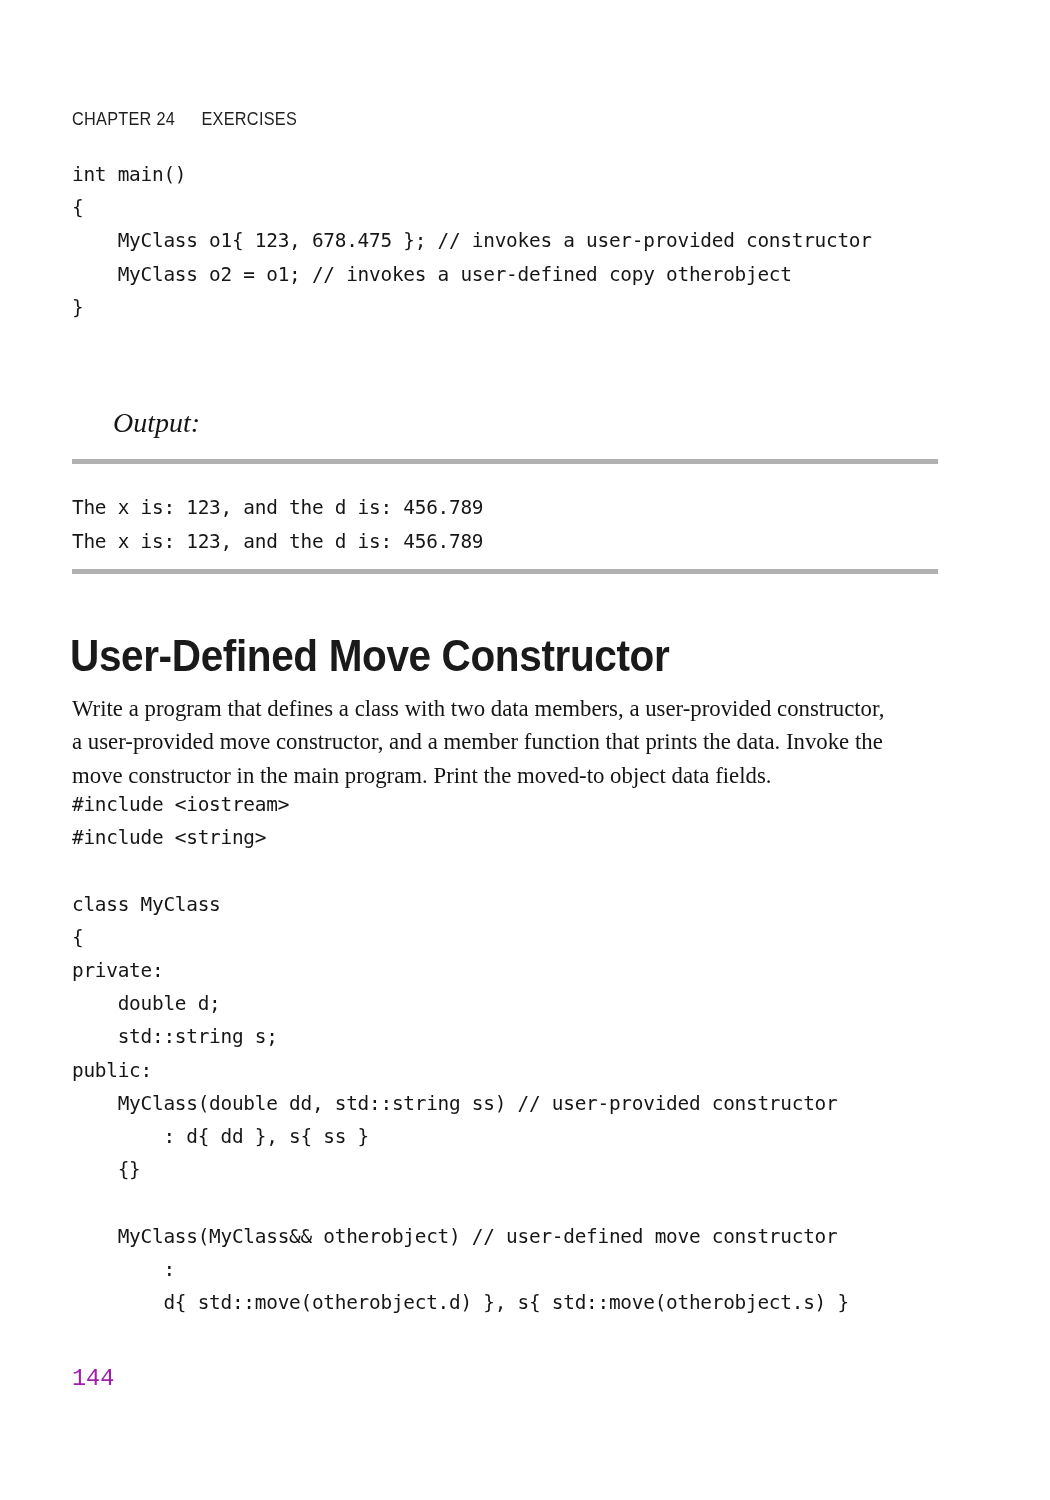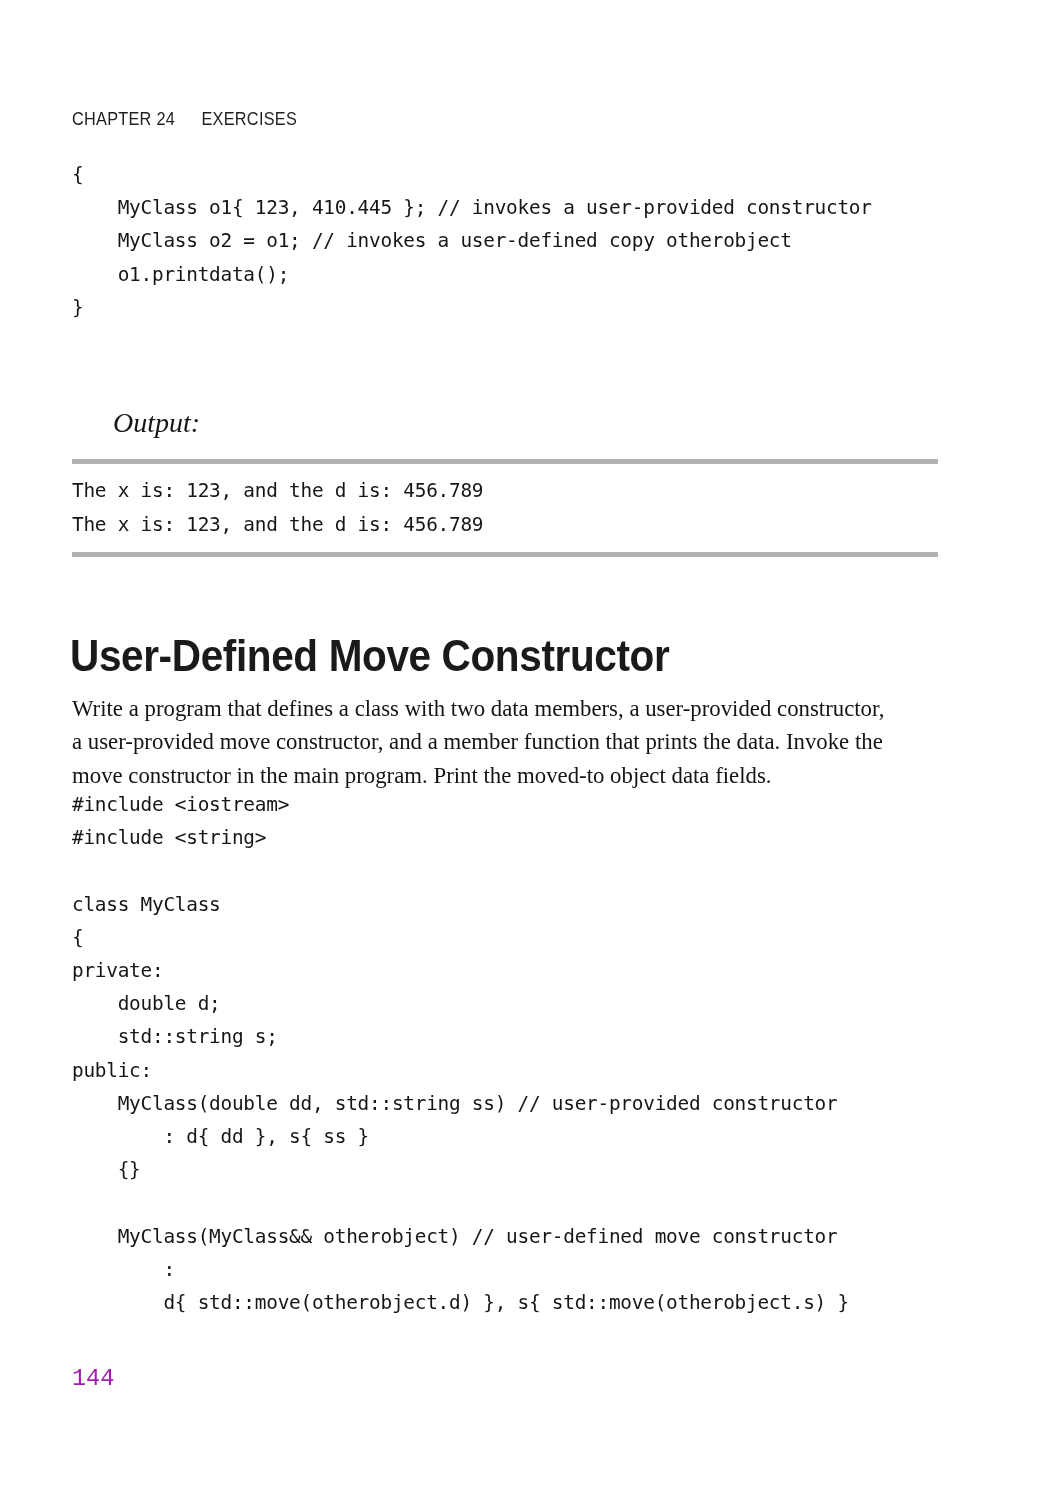--- a/index.html
+++ b/index.html
@@ -84,20 +84,21 @@
   }
   .rule-bottom { margin-top: 0; }
   .output-lines {
     font-family: "DejaVu Sans Mono", "Liberation Mono", monospace;
     font-size: 19.4px;
     line-height: 33.5px;
     color: #161616;
     white-space: pre;
     letter-spacing: -0.25px;
     padding: 10px 0 11px 0;
+    margin-top: 17px;
   }
 
   
   .section-heading {
     position: absolute;
     left: 70px;
     top: 600px;
     font-family: "Liberation Sans", sans-serif;
     font-weight: bold;
     font-size: 45px;
@@ -133,21 +134,21 @@
     color: #a21caf;
   }
 </style>
 </head>
 <body>
 
 <div class="page">
 
   <div class="running-head"><span>CHAPTER 24</span><span class="gap"></span><span>EXERCISES</span></div>
 
-  <div class="code" id="code-main"><div class="line">{</div><div class="line">    MyClass o1{ 123, 410.445 }; // invokes a user-provided constructor</div><div class="line">    MyClass o2 = o1; // invokes a user-defined copy otherobject</div><div class="line">    o1.printdata();</div><div class="line">}</div></div>
+  <div class="code" id="code-main"><div class="line">int main()</div><div class="line">{</div><div class="line">    MyClass o1{ 123, 678.475 }; // invokes a user-provided constructor</div><div class="line">    MyClass o2 = o1; // invokes a user-defined copy otherobject</div><div class="line">}</div></div>
 
   <div class="output-label">Output:</div>
 
   <div class="output-box">
     <div class="rule" style="background: rgb(177, 177, 177);"></div>
     <div class="output-lines" id="output-lines"><div class="line">The x is: 123, and the d is: 456.789</div><div class="line">The x is: 123, and the d is: 456.789</div></div>
     <div class="rule rule-bottom" style="background: rgb(177, 177, 177);"></div>
   </div>
 
   <h1 class="section-heading">User-Defined Move Constructor</h1>

